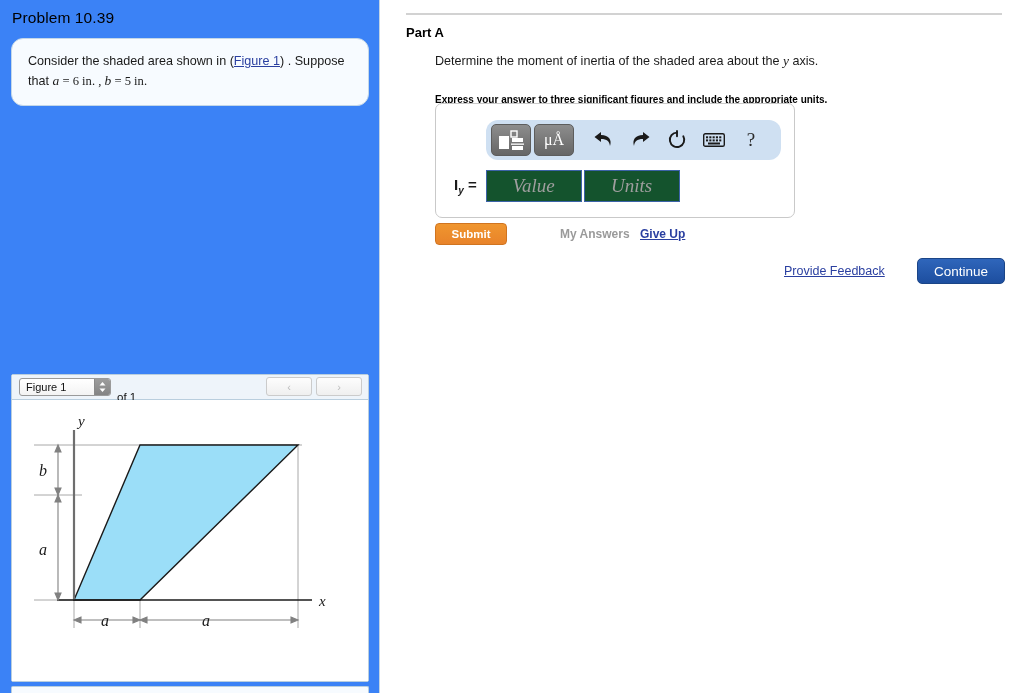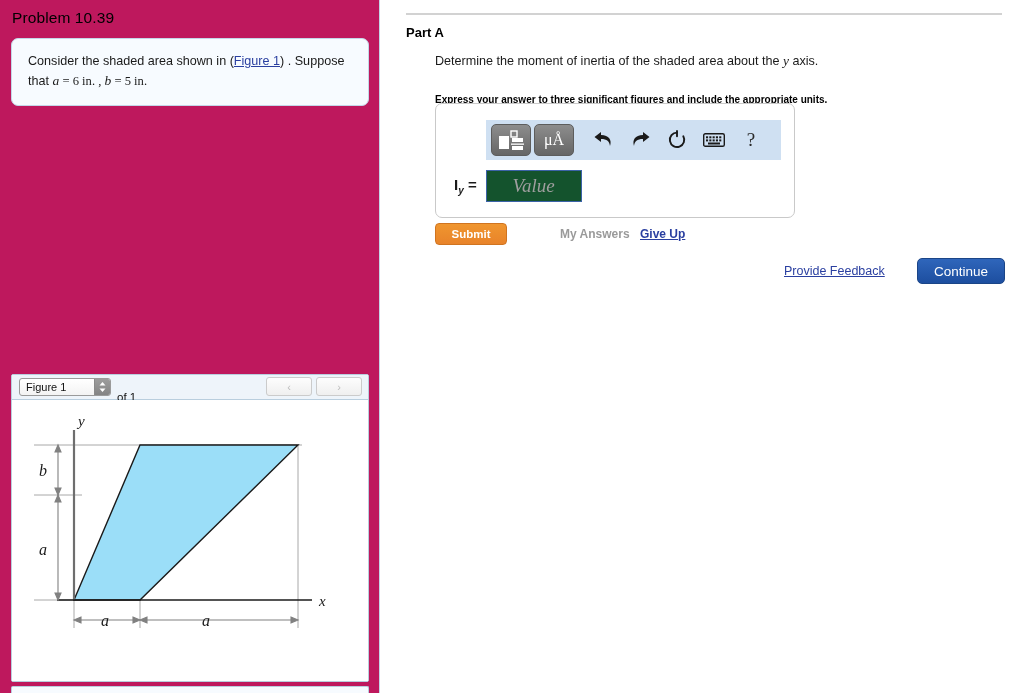--- a/index.html
+++ b/index.html
@@ -11,36 +11,36 @@
     background: #ffffff;
     font-family: "Liberation Sans", sans-serif;
     color: #1a1a1a;
   }
   #root { position: relative; width: 1012px; height: 693px; }
 
   
   .left-panel {
     position: absolute; left: 0; top: 0;
     width: 380px; height: 693px;
-    background: #be185d;
+    background: #3b82f6;
     border-right: 1px solid #c3d4e5;
   }
   .problem-title {
     font-size: 15.5px;
     color: #000;
     padding: 9px 0 0 12px;
     letter-spacing: .1px;
   }
   .question-box {
     position: absolute;
     left: 11px; top: 38px;
     width: 358px;
     background: #f7fbff;
     border: 1px solid #c3d7e8;
-    border-radius: 7px;
+    border-radius: 12px;
     padding: 13px 16px 14px 16px;
   }
   .question-text {
     font-size: 12.6px;
     line-height: 19px;
     color: #1a1a1a;
   }
   .question-text .mi { font-family: "Liberation Serif", serif; font-style: italic; font-size: 13.5px; }
   .question-text .unit { font-family: "Liberation Serif", serif; font-style: normal; }
   .figlink {
@@ -154,21 +154,21 @@
     width: 360px; height: 115px;
     border: 1px solid #c9c9c9;
     border-radius: 7px;
     background: #fff;
   }
   .mathbar {
     position: absolute;
     left: 50px; top: 16px;
     width: 295px; height: 40px;
     background: #cfe0f2;
-    border-radius: 0;
+    border-radius: 12px;
     display: flex;
     align-items: center;
     padding-left: 5px;
     gap: 3px;
   }
   .tool-btn {
     width: 40px; height: 32px;
     border-radius: 5px;
     background: linear-gradient(#8d8d8d,#666666);
     border: 1px solid #5d5d5d;
@@ -452,20 +452,21 @@
           </svg>
         </div>
 
         <div class="tool-icon help">?</div>
       </div>
 
       <div class="answer-row">
         <span class="ans-label"><span>I</span><sub>y</sub>
           <span>=</span></span>
         <div class="ans-input">Value</div>
+        <div class="ans-input">Units</div>
       </div>
     </div>
   </div>
 
   <div class="submit-btn">Submit</div>
   <div class="my-answers">My Answers</div>
   <div class="give-up">Give Up</div>
   <div class="provide-feedback">Provide Feedback</div>
   <div class="continue-btn">Continue</div>
 

